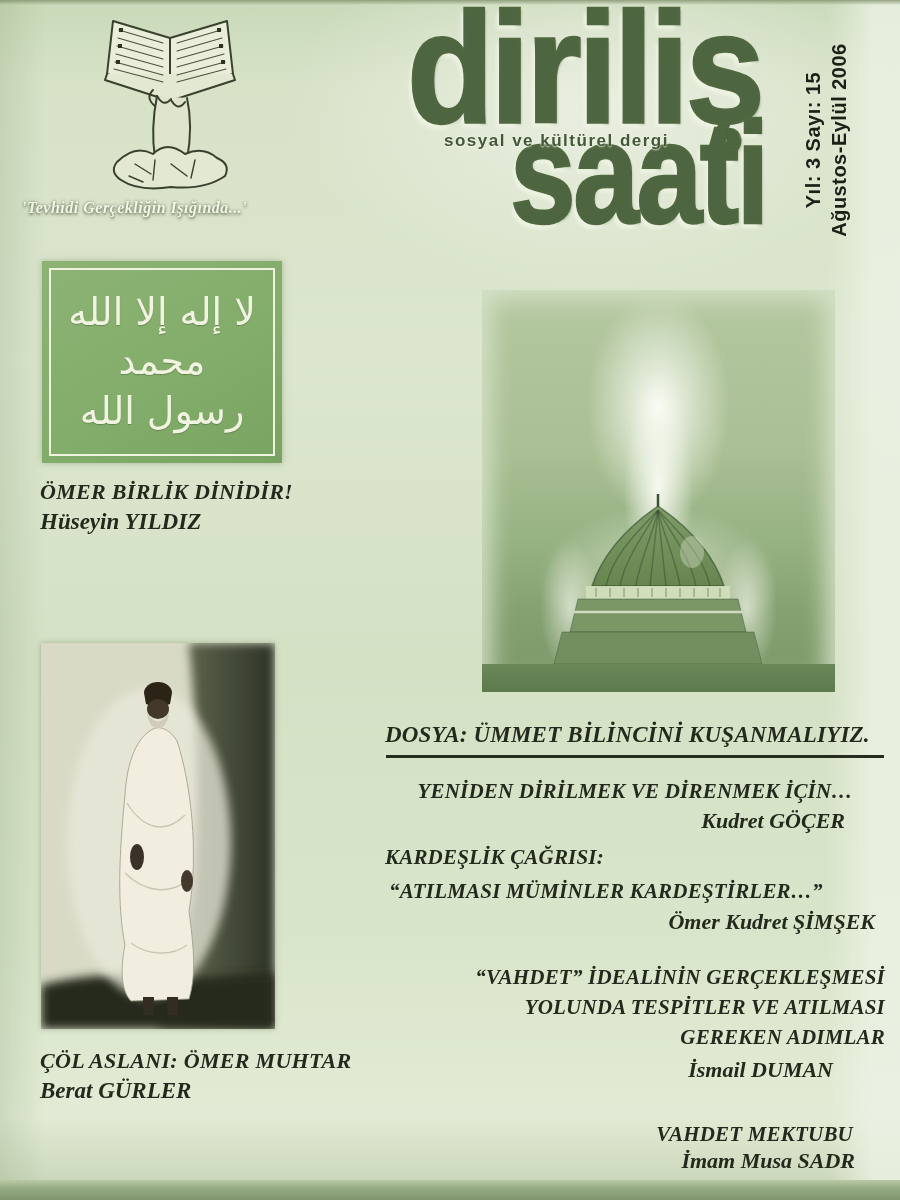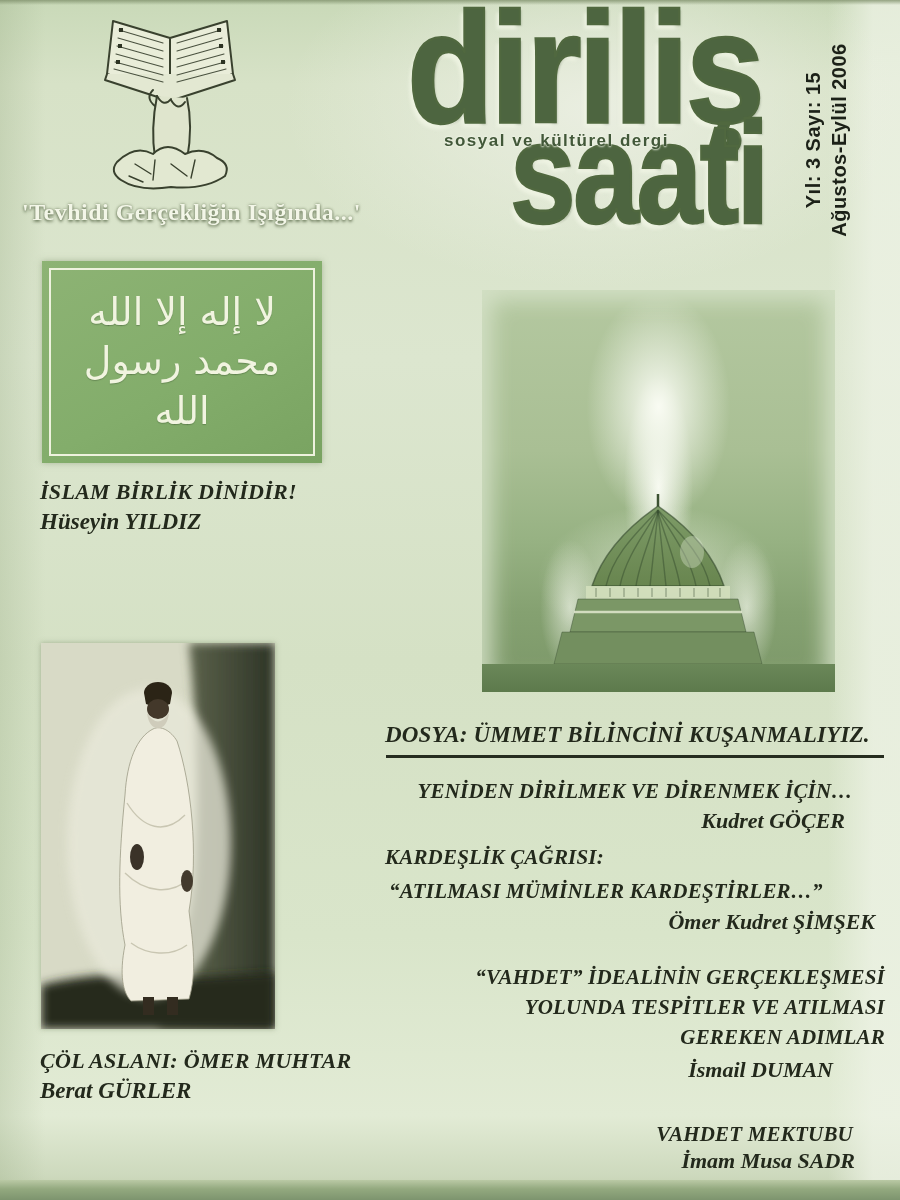--- a/index.html
+++ b/index.html
@@ -22,26 +22,26 @@
     text-shadow:-4px 5px 4px rgba(240,244,228,.85), 2px 2px 2px rgba(55,70,45,.25); z-index:2; white-space:nowrap; }
   .title-top    { left:407px; top:-12px; font-size:158px; letter-spacing:-4px; transform:scaleX(0.90); }
   .title-bottom { left:510px; top:102px; font-size:144px; letter-spacing:-3px; transform:scaleX(0.82); }
   .subtitle { position:absolute; left:444px; top:131px; z-index:3;
     font-family:"Liberation Sans", sans-serif; font-weight:bold; font-size:17px; letter-spacing:1.5px;
     color:#425839; text-shadow:0 1px 2px rgba(242,246,233,.9), 0 -1px 2px rgba(242,246,233,.9); white-space:nowrap; }
   .issue-vertical { position:absolute; left:713px; top:112px; width:230px; height:56px;
     transform:rotate(-90deg); transform-origin:center;
     font-family:"Liberation Sans", sans-serif; font-weight:bold; font-size:20px; line-height:26px;
     color:#1c2118; text-align:center; letter-spacing:.5px; z-index:4; }
-  .tagline { position:absolute; left:22px; top:199px; font-size:24px; font-weight:bold; letter-spacing:.5px;
-    color:#f3f6e8; text-shadow:0 0 3px rgba(95,112,78,.9), 0 2px 3px rgba(70,85,55,.6); white-space:nowrap; }
+  .tagline { position:absolute; left:22px; top:199px; font-size:16px; font-weight:bold; letter-spacing:.5px;
+    color:#f3f6e8; text-shadow:0 0 3px rgba(95,112,78,.9), 0 2px 3px rgba(70,85,55,.6); white-space:nowrap;font-style:italic; }
   .logo { position:absolute; left:95px; top:12px; width:150px; height:188px; }
 
   
-  .calligraphy-box { position:absolute; left:42px; top:261px; width:280px; height:202px;
+  .calligraphy-box { position:absolute; left:42px; top:261px; width:240px; height:202px;
     background:linear-gradient(150deg, #8db374 0%, #83ad6b 55%, #79a361 100%);
     box-shadow:0 0 6px rgba(120,140,100,.5); }
   .calligraphy-inner { position:absolute; inset:7px; border:2px solid #eef2de;
     display:flex; align-items:center; justify-content:center; }
   .arabic { font-family:"DejaVu Sans", sans-serif; color:#f1f4e0; font-size:38px; line-height:1.3;
     text-align:center; direction:rtl; padding:0 14px; text-shadow:0 1px 1px rgba(60,85,50,.4); }
 
   
   .f-title  { font-size:22px; font-weight:bold; font-style:italic; letter-spacing:.3px; white-space:nowrap; }
   .f-author { font-size:23px; font-weight:bold; font-style:italic; margin-top:4px; white-space:nowrap; }
@@ -123,21 +123,21 @@
     <div>Ağustos-Eylül 2006</div>
   </div>
 
   <div class="calligraphy-box">
     <div class="calligraphy-inner">
       <div class="arabic">لا إله إلا الله محمد رسول الله</div>
     </div>
   </div>
 
   <div class="feature-left">
-    <div class="f-title">İSLAM BİRLİK DİNİDİR!</div>
+    <div class="f-title">ÖMER BİRLİK DİNİDİR!</div>
     <div class="f-author">Hüseyin YILDIZ</div>
   </div>
 
   <div class="dome-photo">
     <svg viewBox="0 0 353 402">
       <defs>
         <linearGradient id="domeG" x1="0" y1="0" x2="0" y2="1">
           <stop offset="0" stop-color="#7e9c68"></stop>
             <stop offset="1" stop-color="#68854f"></stop>
         </linearGradient>

